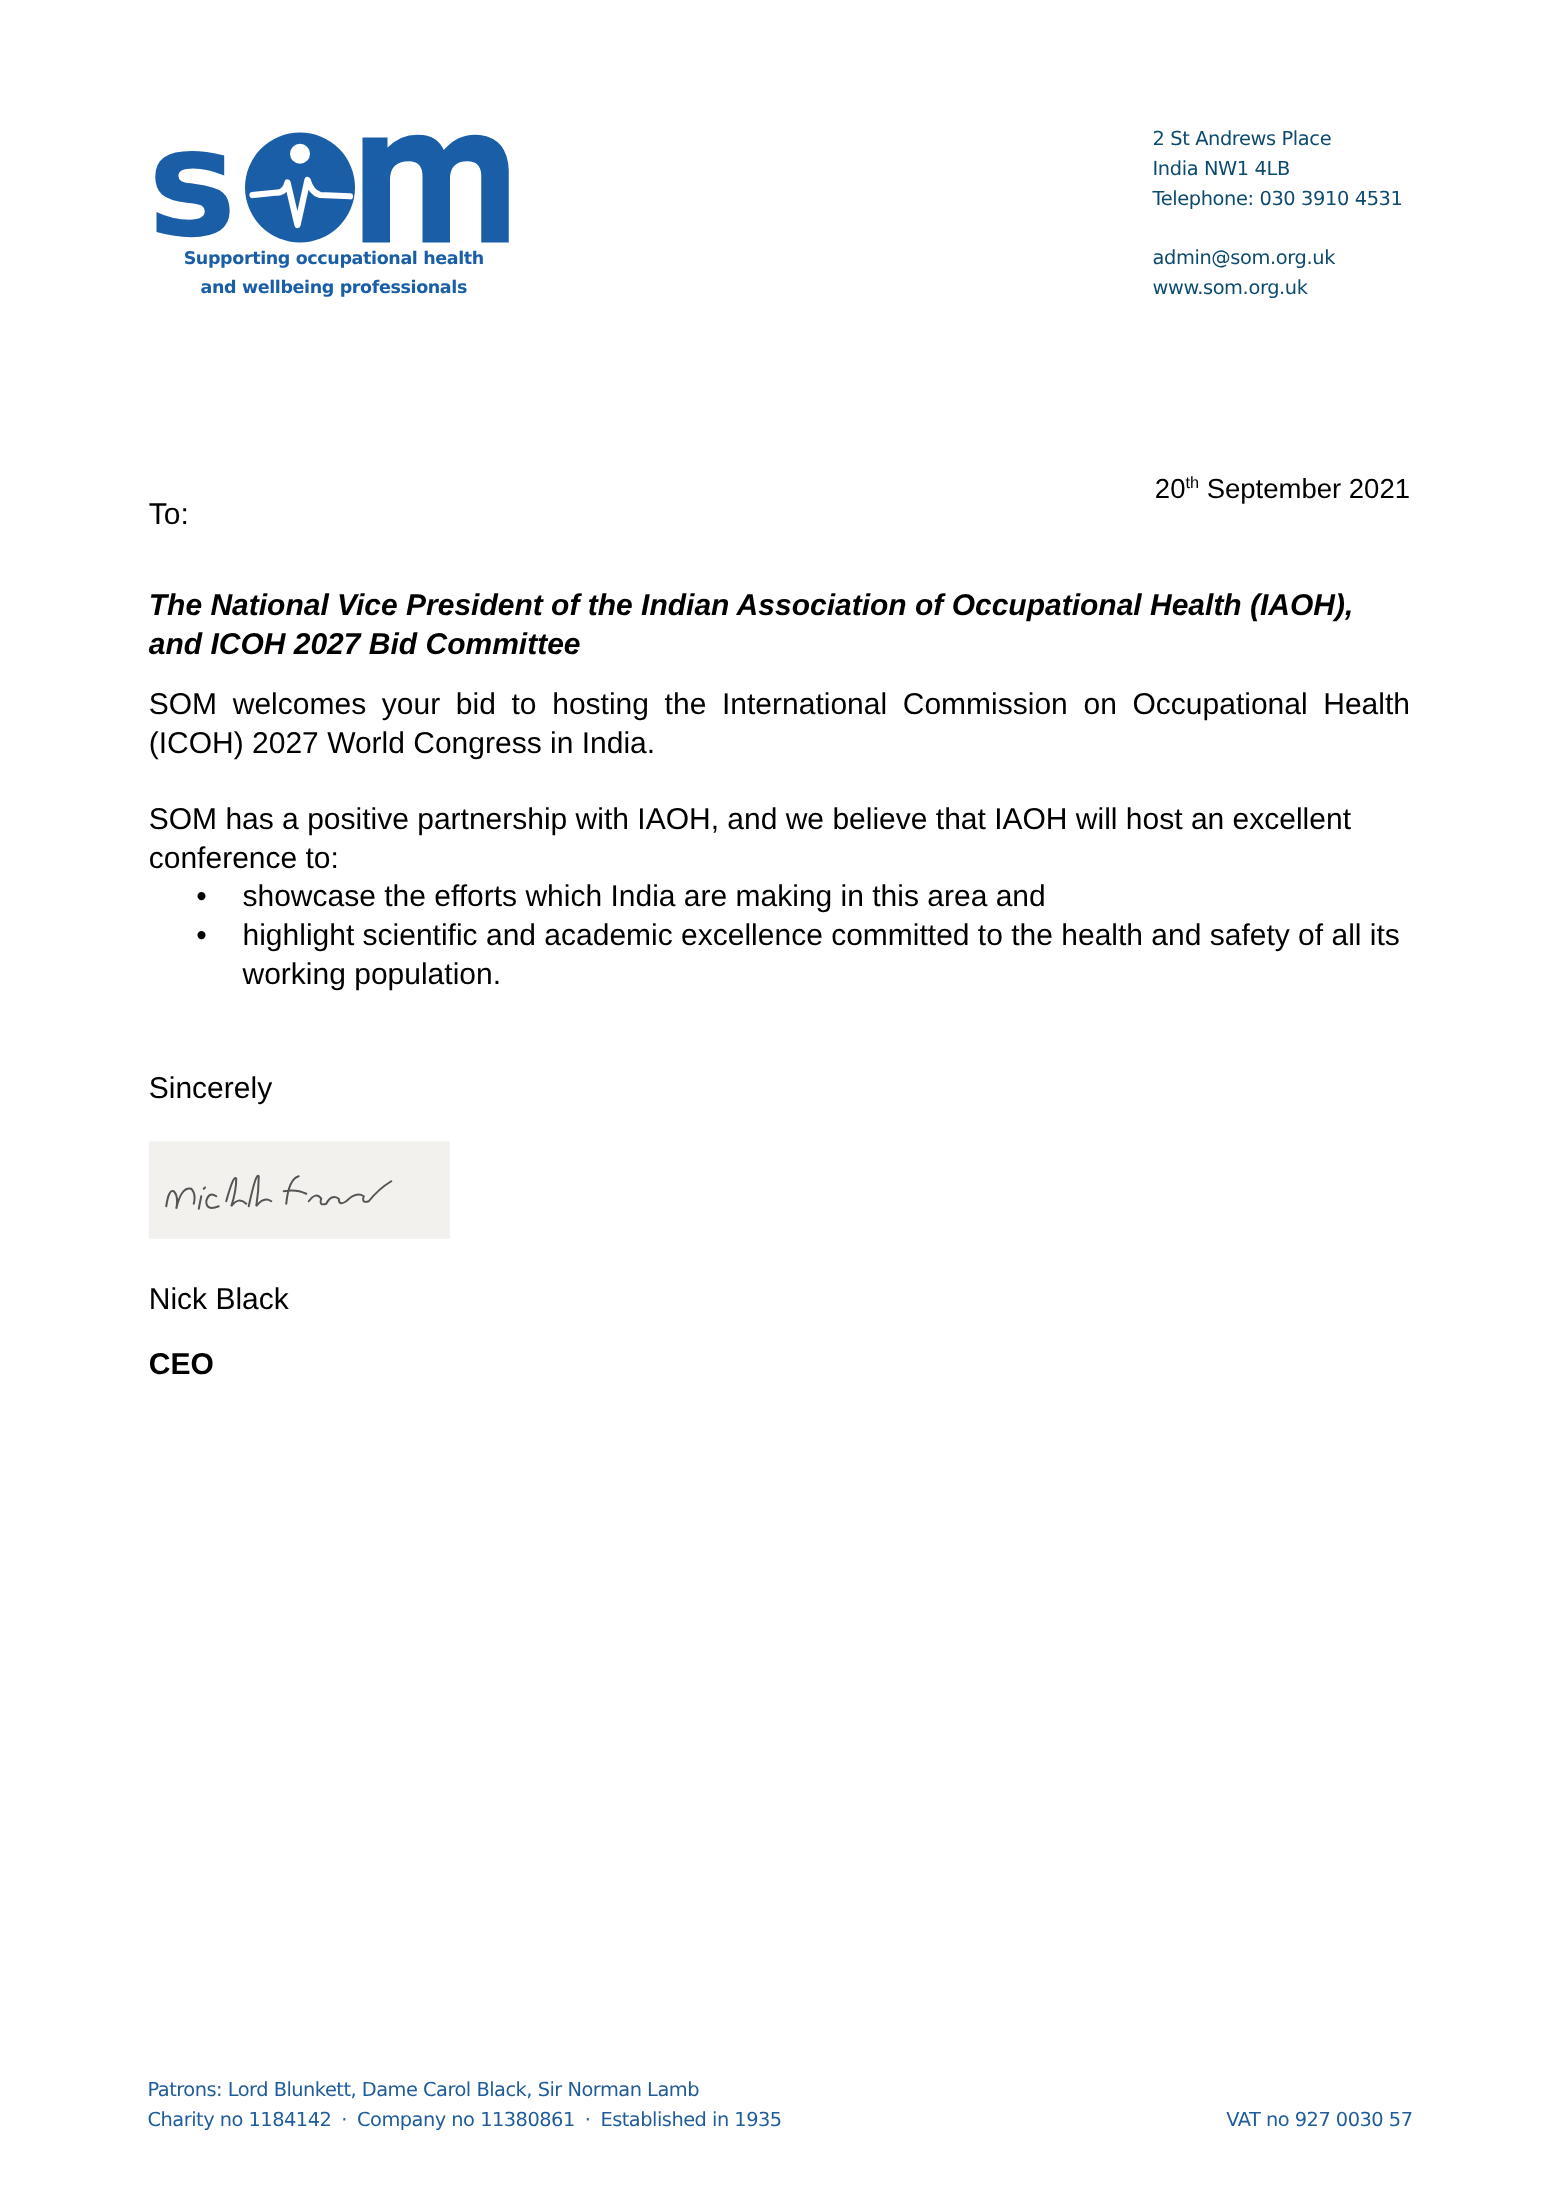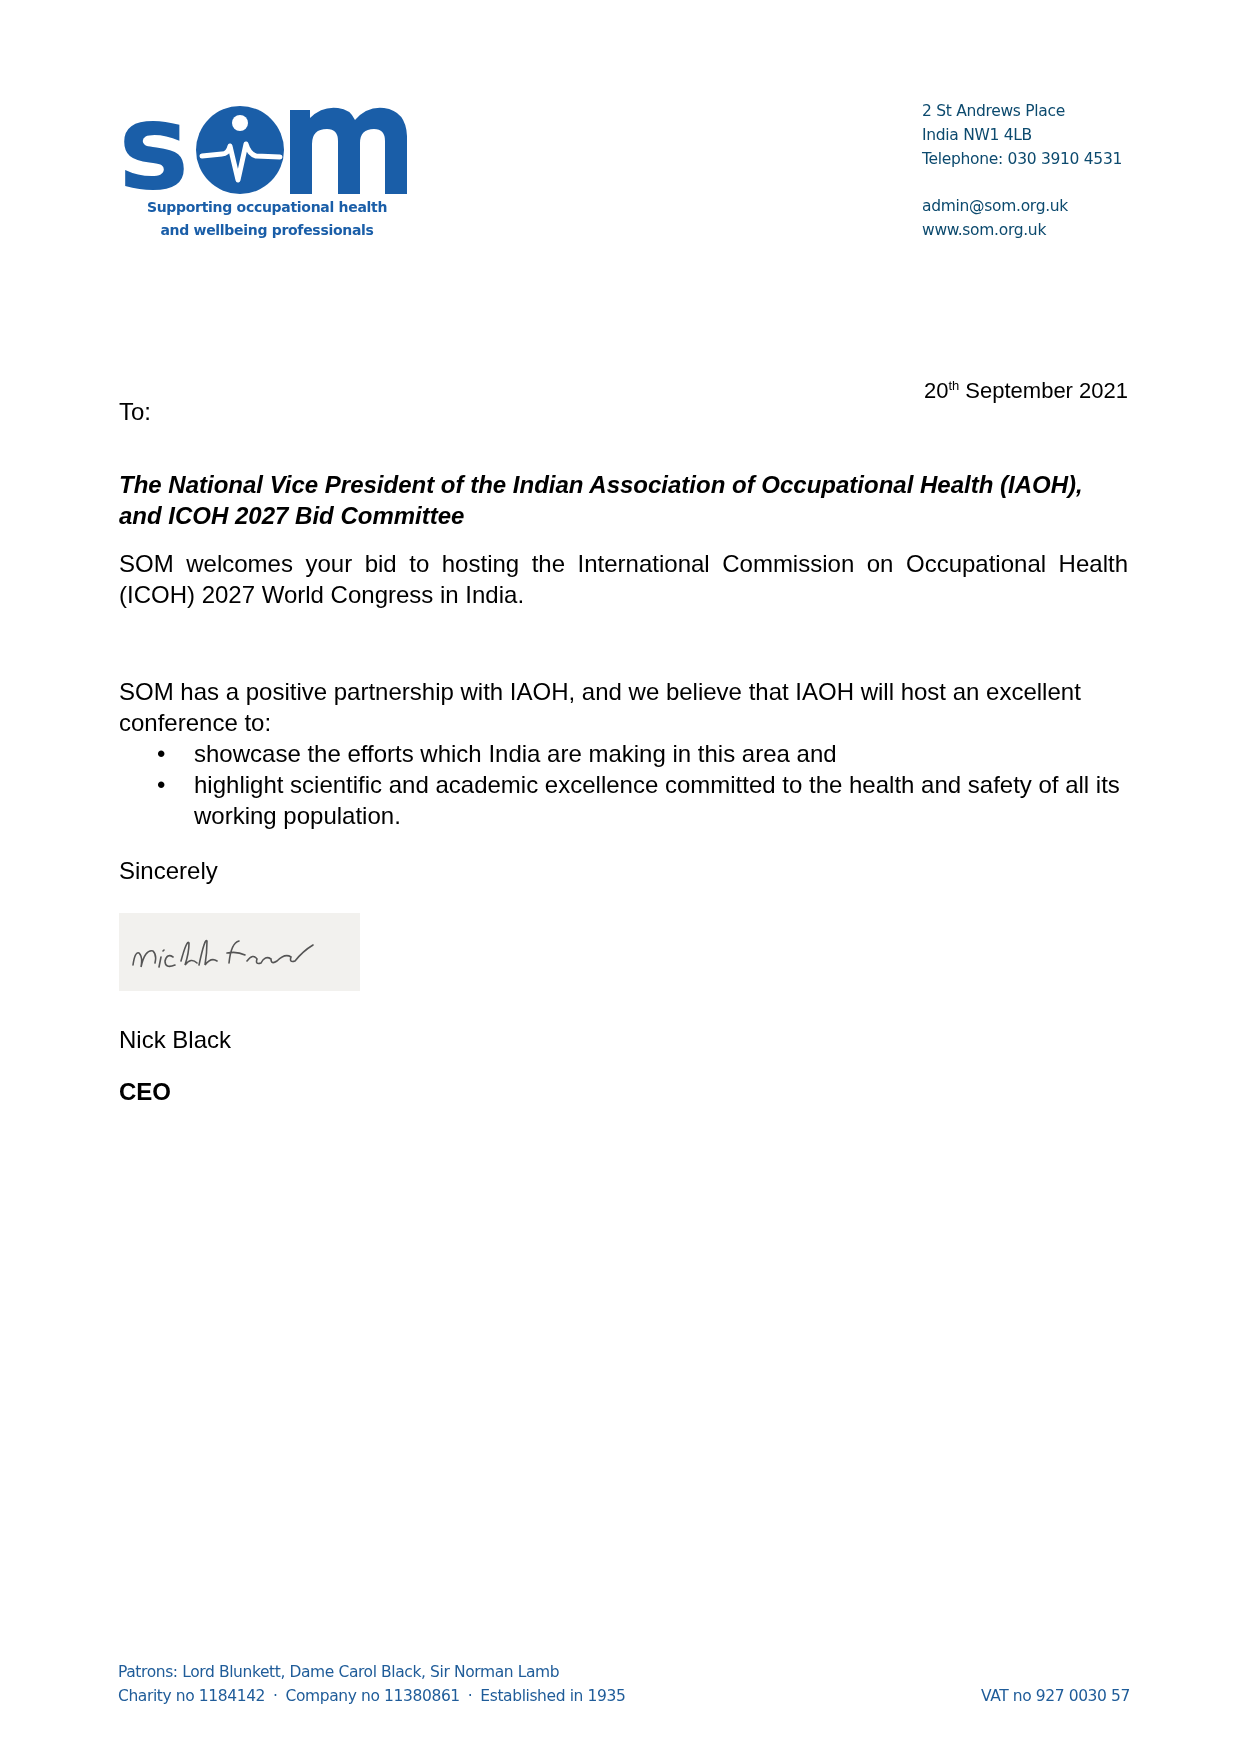--- a/index.html
+++ b/index.html
@@ -13,21 +13,21 @@
              line-height: 23px; color: #1a5ea8; letter-spacing: -0.3px; }
   .address { left: 922px; top: 99px; font-family: "DejaVu Sans", sans-serif; font-size: 15.5px;
              line-height: 24px; color: #0c4a6e; letter-spacing: -0.3px; }
   .address .gap { height: 23px; }
   .date { right: 112px; top: 340px; font-size: 22px; margin-top: 38px; }
   .date sup { font-size: 13px; vertical-align: 8px; line-height: 0; }
   .body-text { left: 119px; width: 1009px; font-size: 24px; line-height: 31px; }
   .to { top: 396px; }
   .recipient { top: 457px; font-weight: bold; font-style: italic; margin-top: 12px; }
   .para1 { top: 548px; text-align: justify; text-align-last: left; }
-  .para2 { top: 676px; }
+  .para2 { top: 640px; }
   .bullets { margin: 0; padding: 0; list-style: none; }
   .bullets li { position: relative; padding-left: 75px; }
   .bullets li .dot { position: absolute; left: 38px; top: 0; }
   .sincerely { top: 855px; }
   .sig { left: 119px; top: 913px; width: 241px; height: 78px; background: #f2f1ee; }
   .name { top: 1024px; }
   .role { top: 1076px; font-weight: bold; }
   .footer { font-family: "DejaVu Sans", sans-serif; font-size: 15.5px; line-height: 24px;
             color: #1f5c99; letter-spacing: -0.4px; }
   .footer-left { left: 118px; top: 1660px; }

